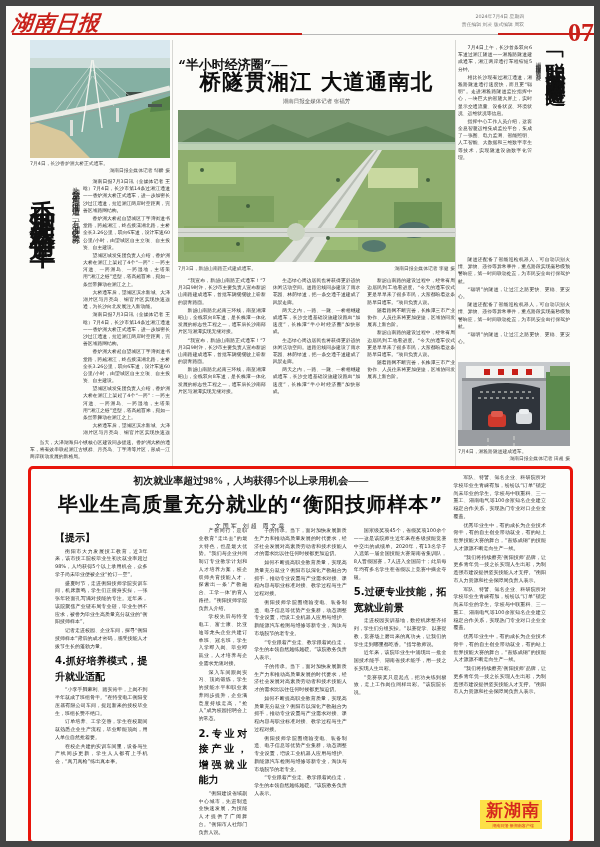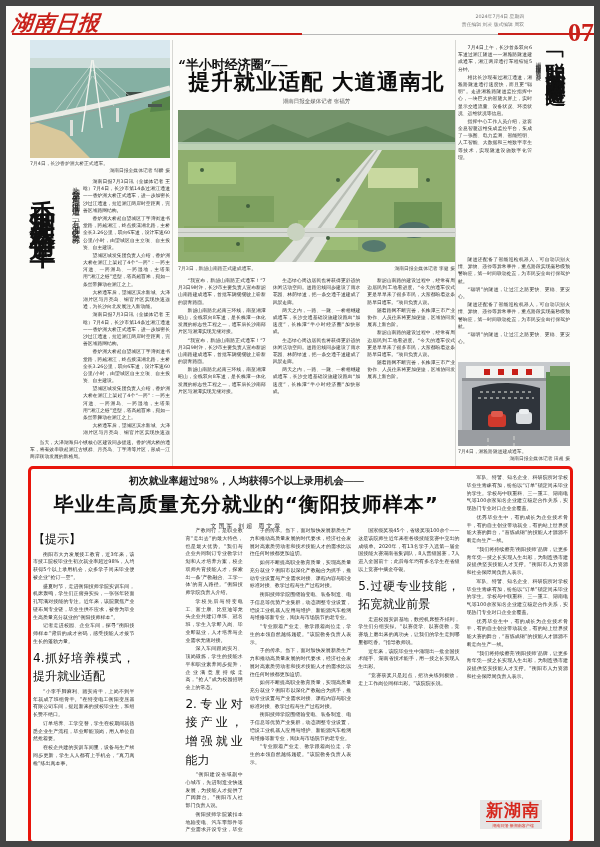--- a/index.html
+++ b/index.html
@@ -58,37 +58,37 @@
   .r-byline{width:11px;font-size:5.5px;color:#333;letter-spacing:1px;padding-top:14px;}
   .r-headline{width:27px;font-size:20px;font-weight:bold;color:#111;letter-spacing:3px;
         font-family:"Liberation Serif","DejaVu Serif",serif;}
   .r-mid{left:452px;top:250px;width:112px;height:103px;}
   .r-photo{left:452px;top:356px;width:112px;height:84px;overflow:hidden;}
   .r-cap1{left:452px;top:442px;width:112px;}
   .r-cap2{left:452px;top:449px;width:112px;text-align:right;}
   
   .bottom-box{left:22px;top:460px;width:545px;height:378px;border:3px solid #e8150b;
         border-radius:5px;background:#fdfdfb;box-sizing:border-box;
-        padding:5px 2px 6px;}
+        padding:5px 24px 6px;}
   .b-grid{display:grid;width:100%;height:100%;grid-template-columns:repeat(5,1fr);
         grid-template-rows:50px 1fr;column-gap:7px;row-gap:3px;}
   .b-header{grid-column:1/5;grid-row:1;text-align:center;}
   .b-kicker{font-size:10px;font-weight:bold;color:#1a1a1a;
         font-family:"Liberation Serif","DejaVu Serif",serif;}
   .b-headline{font-size:20px;font-weight:bold;color:#0d0d0d;letter-spacing:1px;margin-top:3px;}
   .b-byline{font-size:6px;color:#333;margin-top:4px;letter-spacing:2px;}
   .b-col{font-size:5px;line-height:1.55;color:#2d2d2d;text-align:justify;overflow:hidden;}
   .b-col .para{text-indent:2em;margin:0 0 1px;}
-  .b-col .sub-h{font-size:12px;font-weight:normal;color:#0f0f0f;margin:3px 0 2px;text-indent:0;}
+  .b-col .sub-h{font-size:10px;font-weight:bold;color:#0f0f0f;margin:3px 0 2px;text-indent:0;}
   .b-col1{grid-column:1;grid-row:2;}
   .b-col2{grid-column:2;grid-row:2;margin-left:44px;}
   .b-col3{grid-column:3;grid-row:2;}
   .b-col4{grid-column:4;grid-row:2;}
   .b-col5{grid-column:5;grid-row:1/3;}
-  .xhn{position:absolute;right:28px;bottom:12px;background:#e5e5e5;
+  .xhn{position:absolute;right:28px;bottom:12px;background:#fde047;
         padding:2px 2px 1px 6px;text-align:center;}
   .xhn-name{font-family:"Liberation Serif","DejaVu Serif",serif;font-size:17px;
         font-weight:bold;color:#d6281e;letter-spacing:1px;line-height:1;}
   .xhn-sub{font-size:4px;color:#d6281e;border-top:1px solid #d6281e;margin-top:2px;padding-top:1px;}
 </style>
 </head>
 <body>
 
 <div class="page">
 
@@ -148,21 +148,21 @@
         <div class="para">香炉洲大桥起自望城区丁字湾街道书堂路，跨越湘江，终点接潇湘北路，主桥全长3.26公里，双向6车道，设计车速60公里/小时，由望城区自主立项、自主投资、自主建设。</div>
         <div class="para">望城区城发集团负责人介绍，香炉洲大桥在湘江上架起了4个“一跨”：一跨主河道、一跨洲岛、一跨湿地，主塔采用“湘江之链”造型，塔高超百米，宛如一条丝带舞动在湘江之上。</div>
         <div class="para">大桥通车后，望城区滨水新城、大泽湖片区与月亮岛、铜官片区实现快速连通，为长沙向北发展注入新动能。</div>
       </div>
   </div>
   <div class="abs l-below smallbody">
       <div class="para">当天，大泽湖海归小镇核心区建设同步提速。香炉洲大桥的通车，将有效串联起湘江古镇群、月亮岛、丁字湾等片区，形成一江两岸联动发展的新格局。</div>
     </div>
 
   <div class="abs c-kicker2">“半小时经济圈”——</div>
-  <div class="abs c-headline">提升就业适配 大道通南北</div>
+  <div class="abs c-headline">桥隧贯湘江 大道通南北</div>
   <div class="abs c-byline">湖南日报全媒体记者 张福芳</div>
 
   <div class="abs c-photo">
     <svg width="277" height="152" viewBox="0 0 277 152">
       <rect width="277" height="152" fill="#8fae6e"></rect>
       <rect width="277" height="34" fill="#74936b"></rect>
       <path d="M0,34 L30,18 60,30 95,14 130,28 170,12 210,26 248,16 277,28 277,34 Z" fill="#5f8258"></path>
       <rect y="32" width="277" height="8" fill="#cfe0d2" opacity="0.7"></rect>
       <rect x="10" y="52" width="48" height="22" fill="#a8c77f"></rect>
       <rect x="40" y="86" width="56" height="26" fill="#7da05f"></rect>

